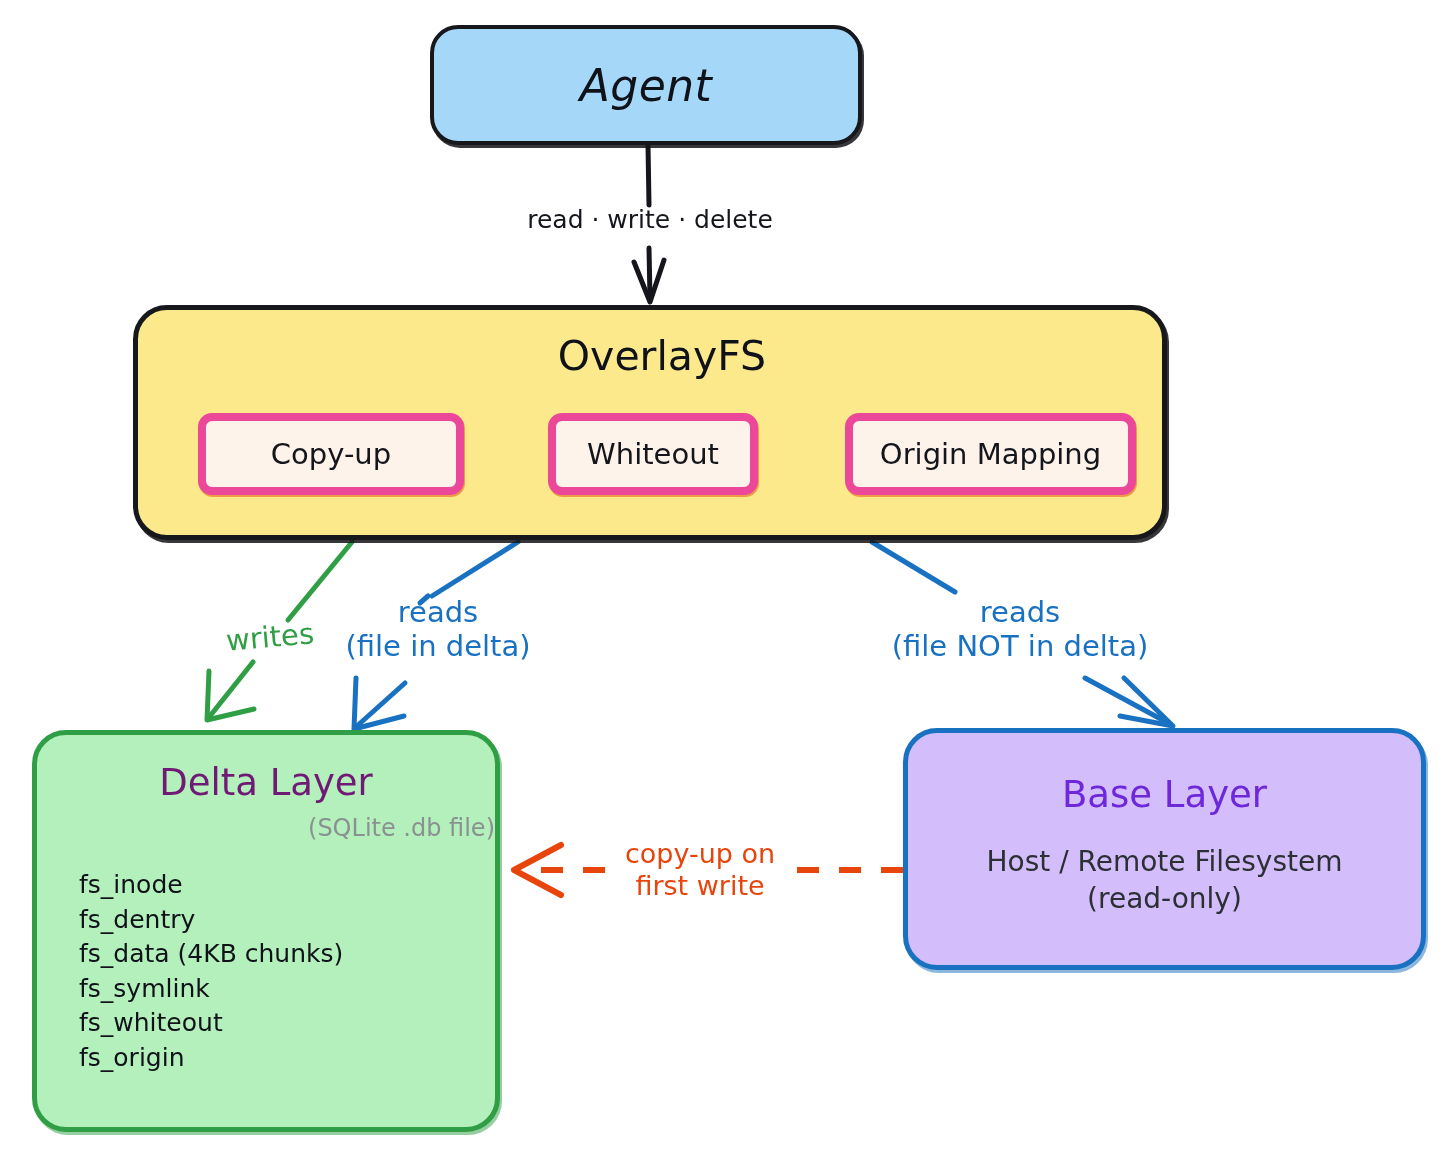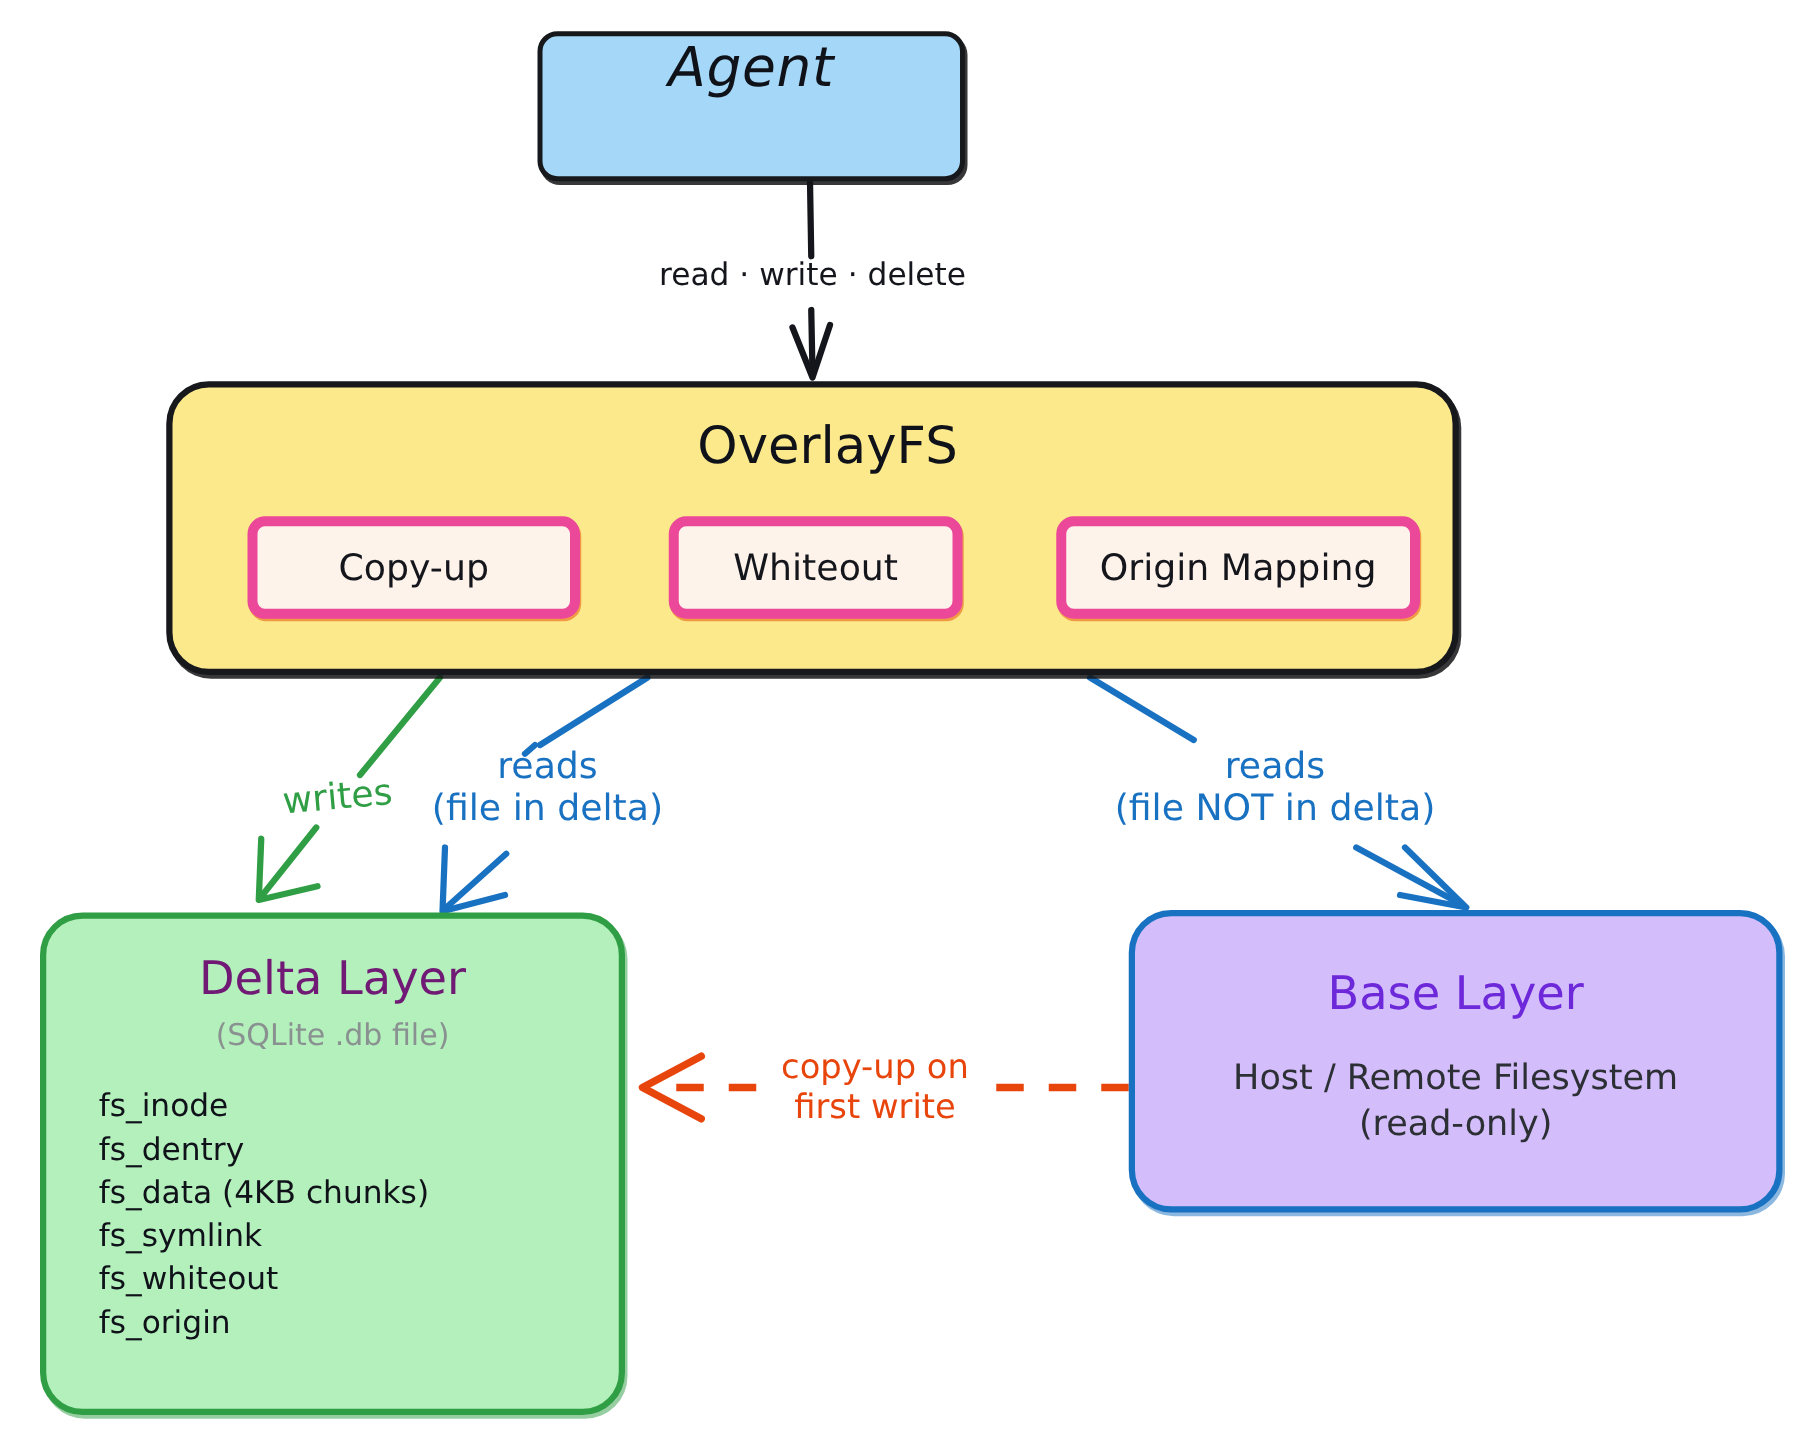--- a/index.html
+++ b/index.html
@@ -31,25 +31,26 @@
     box-sizing: border-box;
     display: flex;
     flex-direction: column;
     align-items: center;
   }
 
   
   #agent-node {
     left: 430px;
     top: 25px;
-    width: 342px;
+    width: 432px;
     height: 120px;
     background: #a5d8f8;
     border: 4px solid #16181c;
-    border-radius: 16px;
+    border-radius: 28px;
+    justify-content: center;
     box-shadow: 2px 3px 0 rgba(20,20,22,0.85);
   }
   #agent-node .node-title {
     font-size: 44px;
     color: #10121a;
     font-style: italic;
     letter-spacing: 0.5px;
   }
 
   
@@ -84,21 +85,21 @@
     border-radius: 14px;
     display: flex;
     align-items: center;
     justify-content: center;
     font-size: 29px;
     color: #14161c;
     height: 82px;
     box-shadow: 1px 2px 0 rgba(232,89,12,0.55);
   }
   #pill-copy-up    { left: 60px;  width: 266px; }
-  #pill-whiteout   { left: 397px; width: 235px; }
+  #pill-whiteout   { left: 410px; width: 210px; }
   #pill-origin-map { left: 707px; width: 291px; }
 
   
   #delta-node {
     left: 32px;
     top: 730px;
     width: 468px;
     height: 402px;
     background: #b4f0bb;
     border: 5px solid #2f9e44;
@@ -108,21 +109,21 @@
   }
   #delta-node .node-title {
     font-size: 37px;
     color: #701a75;
     text-align: center;
     margin-top: 26px;
   }
   #delta-node .node-subtitle {
     font-size: 24px;
     color: #8a9191;
-    text-align: center;
+    text-align: right;
     margin-top: 10px;
   }
   .table-list {
     margin: 26px 0 0 42px;
     font-size: 25px;
     color: #10121a;
     line-height: 1.38;
   }
   .table-list .list-item { display: block; }
 

